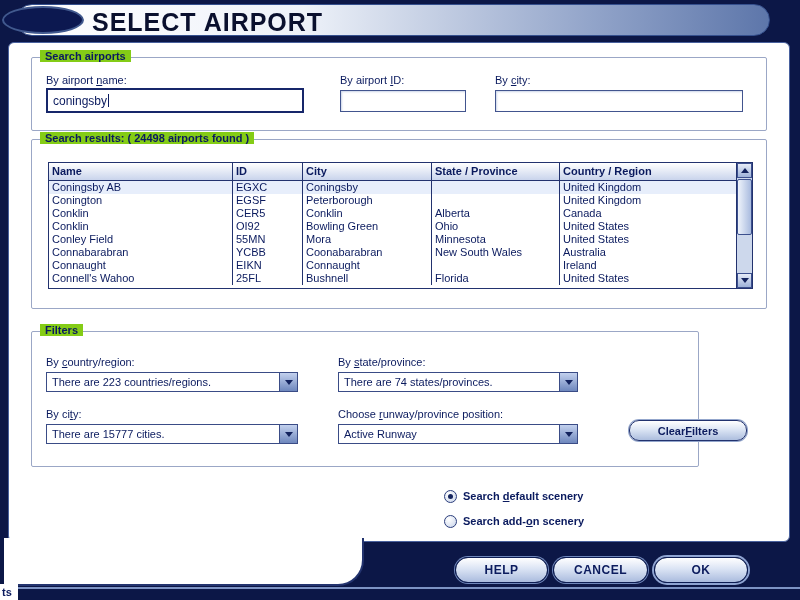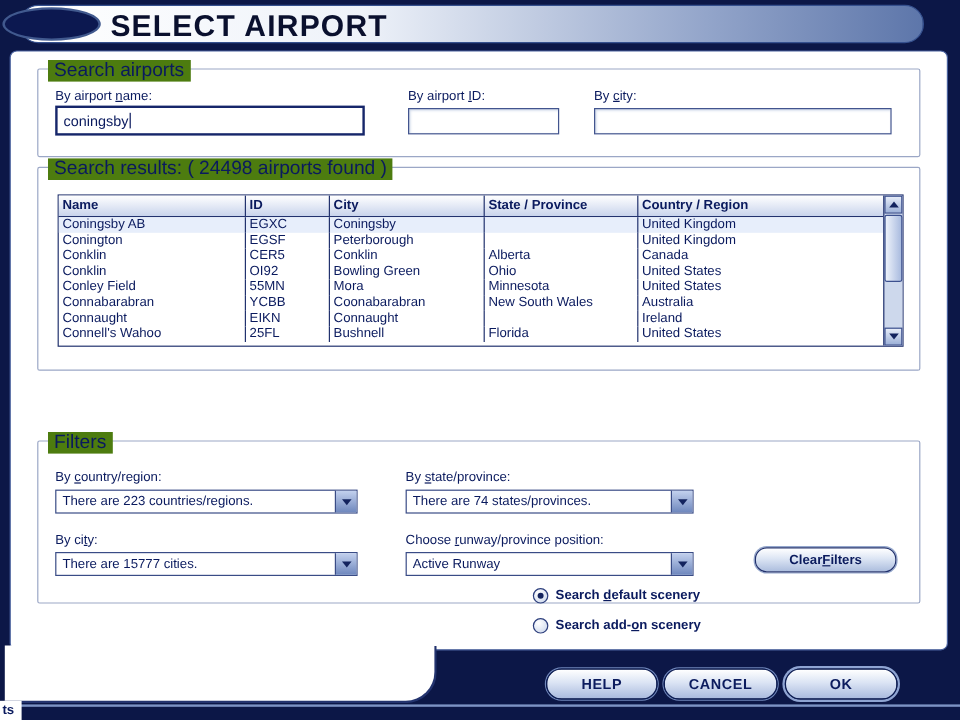--- a/index.html
+++ b/index.html
@@ -13,25 +13,25 @@
   .hdr-ellipse { position:absolute; left:2px; top:6px; width:82px; height:28px; border-radius:50%;
                  background:#0c1850; border:2px solid #41598e; box-sizing:border-box; }
   .hdr-title { position:absolute; left:92px; top:8px; font-size:25px; font-weight:bold;
                color:#0a102e; letter-spacing:1px; white-space:nowrap; }
 
   
   .panel { position:absolute; left:8px; top:42px; width:782px; height:500px; background:#ffffff;
            border:1px solid #49619e; border-radius:6px; box-sizing:border-box; z-index:1; }
 
   .group { position:absolute; border:1px solid #9ba7c6; border-radius:2px; background:#fff; box-sizing:border-box; }
-  .legend { position:absolute; top:-8px; left:8px; background:#4d7c0f; padding:0 5px; font-size:16px;
-            font-weight:normal; color:#0a1a5e; white-space:nowrap; }
+  .legend { position:absolute; top:-8px; left:8px; background:#84cc16; padding:0 5px; font-size:11px;
+            font-weight:bold; color:#0a1a5e; white-space:nowrap; }
   .group-search  { left:22px; top:14px;  width:736px; height:74px; }
   .group-results { left:22px; top:96px;  width:736px; height:170px; }
-  .group-filters { left:22px; top:288px; width:736px; height:136px;margin-top:36px; }
+  .group-filters { left:22px; top:288px; width:668px; height:136px; }
 
   .flabel { position:absolute; font-size:11px; color:#0a1a5e; white-space:nowrap; }
   .u { text-decoration:underline; }
 
   .text-input { position:absolute; background:#fff; font-size:12px; color:#0a1a5e;
                 display:flex; align-items:center; padding:0 5px; box-sizing:border-box; }
   .focused { border:2px solid #16266a; }
   .plain   { border:1px solid #42548e; box-shadow:inset 1px 1px 2px #ccd6e8; }
   .caret { display:inline-block; width:1px; height:13px; background:#0a1a5e; margin-left:1px; }
 
@@ -46,21 +46,21 @@
   .tleft { width:687px; }
   .thead { display:flex; height:18px; background:linear-gradient(#ffffff,#c9d4ec);
            border-bottom:1px solid #22326e; box-sizing:border-box; }
   .hcell { font-size:11px; font-weight:bold; color:#0a1a5e; padding:2px 3px;
            border-right:1px solid #22326e; box-sizing:border-box; white-space:nowrap; overflow:hidden; }
   .tbody { }
   .trow { display:flex; height:13px; line-height:13px; }
   .trow.selected { background:#e7eefb; }
   .tcell { font-size:11px; color:#0a1a5e; padding:0 3px; border-right:1px solid #22326e;
            box-sizing:border-box; white-space:nowrap; overflow:hidden; }
-  .c0{width:156px}.c1{width:70px}.c2{width:129px}.c3{width:128px}.c4{width:176px}
+  .c0{width:184px}.c1{width:70px}.c2{width:129px}.c3{width:128px}.c4{width:176px}
   .hcell.c4,.tcell.c4{ border-right:none; }
 
   .vscroll { width:16px; border-left:1px solid #22326e; background:#cdd8ec; position:relative; box-sizing:border-box; }
   .sarrow { position:absolute; left:0; width:15px; height:15px;
             background:linear-gradient(#e6ecf8,#9db1d8); border:1px solid #3c508e; box-sizing:border-box;
             display:flex; align-items:center; justify-content:center; }
   .sarrow.up { top:0; } .sarrow.down { bottom:0; }
   .sthumb { position:absolute; left:0; top:16px; width:15px; height:56px;
             background:linear-gradient(90deg,#eef3fb,#a9bbdf); border:1px solid #3c508e;
             box-sizing:border-box; border-radius:2px; }

